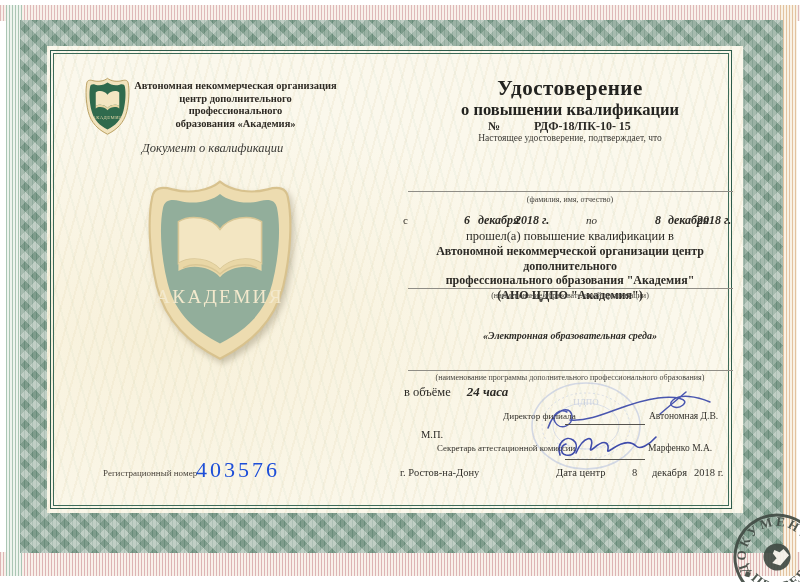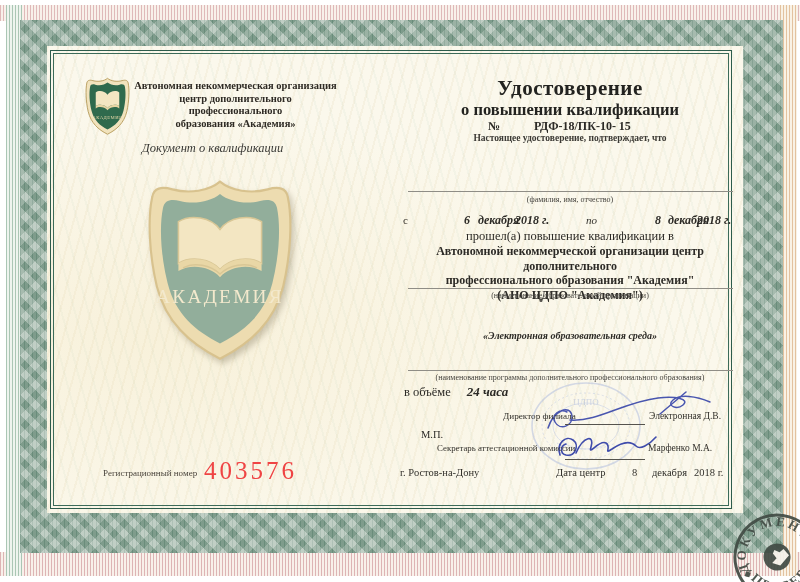--- a/index.html
+++ b/index.html
@@ -31,28 +31,28 @@
       repeating-linear-gradient(105deg,rgba(214,196,150,.13) 0 2px,transparent 2px 10px),
       repeating-linear-gradient(75deg,rgba(170,200,180,.09) 0 2px,transparent 2px 13px);}
   .frame{left:50px;top:50px;width:680px;height:457px;border:1.6px solid #2d5c4c;}
   .frame::before{content:'';position:absolute;inset:2px;border:1px solid #3c6b59;}
   
   .org-header{left:133px;top:80px;width:205px;text-align:center;
     font-size:10.5px;font-weight:bold;line-height:12.5px;color:#2e2a24;}
   .doc-type{left:105px;top:141px;width:215px;text-align:center;
     font-style:italic;font-size:12.5px;color:#3a3a36;}
   .reg-label{left:103px;top:468px;font-size:9px;color:#4a443c;}
-  .reg-number{left:204px;top:457px;font-size:25px;letter-spacing:3px;color:#ef4444;}
+  .reg-number{left:196px;top:457px;font-size:22px;letter-spacing:3px;color:#1d4ed8;}
   
   .rcenter{left:407px;width:326px;text-align:center;}
   .title1{top:76px;font-size:21px;font-weight:bold;letter-spacing:.5px;color:#232320;}
   .title2{top:100px;font-size:16.5px;font-weight:bold;color:#232320;}
   .num-row{left:488px;top:119px;font-size:12px;font-weight:bold;}
   .num-row .val{margin-left:34px;}
-  .confirm{top:133px;font-size:9.5px;color:#3c3a35;font-weight:bold;}
+  .confirm{top:133px;font-size:9.5px;color:#3c3a35;}
   .holder-name{top:155px;font-size:22px;font-weight:bold;font-style:italic;color:#26251f;}
   .line{height:1px;background:#8f8d86;}
   .cap{font-size:8px;color:#45433e;}
   .pl{font-size:11px;color:#33312c;}
   .pv{font-weight:bold;font-style:italic;}
   .completed{top:229px;font-size:12.5px;}
   .org-bold{top:244px;font-size:12px;font-weight:bold;line-height:14.5px;}
   .po-programme{top:299px;font-size:12.5px;}
   .program-name{top:330px;font-size:10px;font-weight:bold;font-style:italic;}
   .volume{left:404px;top:384px;font-size:12.5px;}
@@ -162,21 +162,21 @@
   </svg>
   <svg class="abs" style="left:550px;top:427px;" width="115" height="38" viewBox="0 0 115 38">
     <g fill="none" stroke="#2b3aa5" stroke-width="1.6" opacity=".9" stroke-linecap="round">
       <path d="M10,28 C6,16 16,8 23,13 C30,18 25,30 16,28 C10,26.5 10,19 16,17"></path>
       <path d="M26,26 C34,8 45,8 41,20 C38,30 49,12 56,16 C62,20 53,28 62,22 C72,15 80,13 86,19 C90,23 99,18 106,10"></path>
     </g>
   </svg>
 
   <div class="abs sig-label" style="left:503px;top:411px;">Директор филиала</div>
   <div class="abs sig-line" style="left:565px;top:424px;width:80px;"></div>
-  <div class="abs sig-name" style="left:649px;top:411px;">Электронная Д.В.</div>
+  <div class="abs sig-name" style="left:649px;top:411px;">Автономная Д.В.</div>
 
   <div class="abs mp">М.П.</div>
 
   <div class="abs sig-label" style="left:437px;top:443px;font-size:8.8px;">Секретарь аттестационной комиссии</div>
   <div class="abs sig-line" style="left:565px;top:459px;width:80px;"></div>
   <div class="abs sig-name" style="left:648px;top:443px;">Марфенко М.А.</div>
 
   <div>
     <span class="abs issue" style="left:400px;top:467px;">г. Ростов-на-Дону</span>
     <span class="abs issue" style="left:556px;top:467px;">Дата центр</span>

